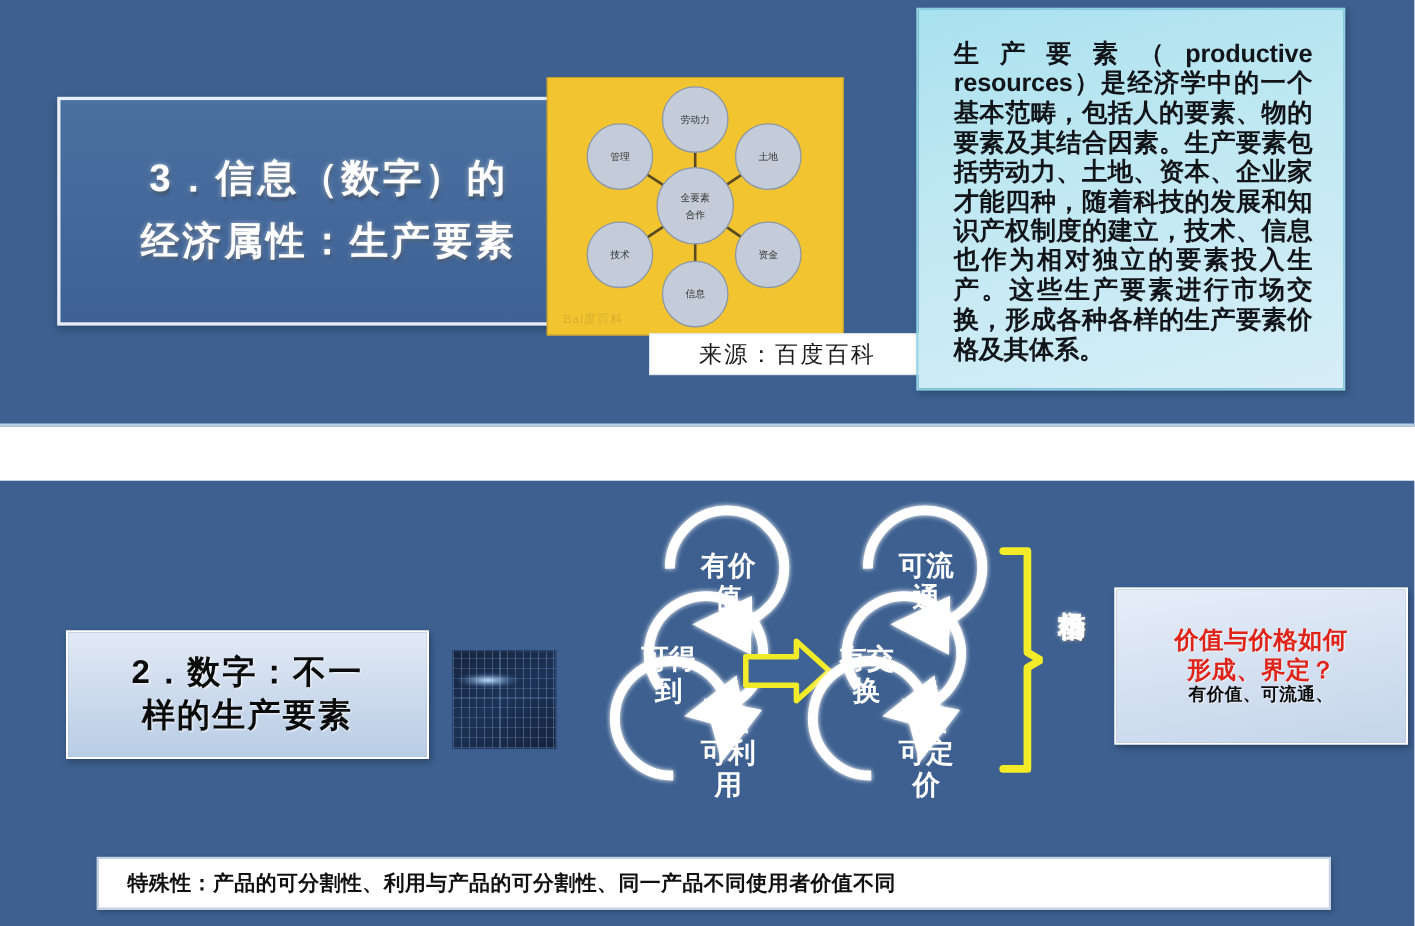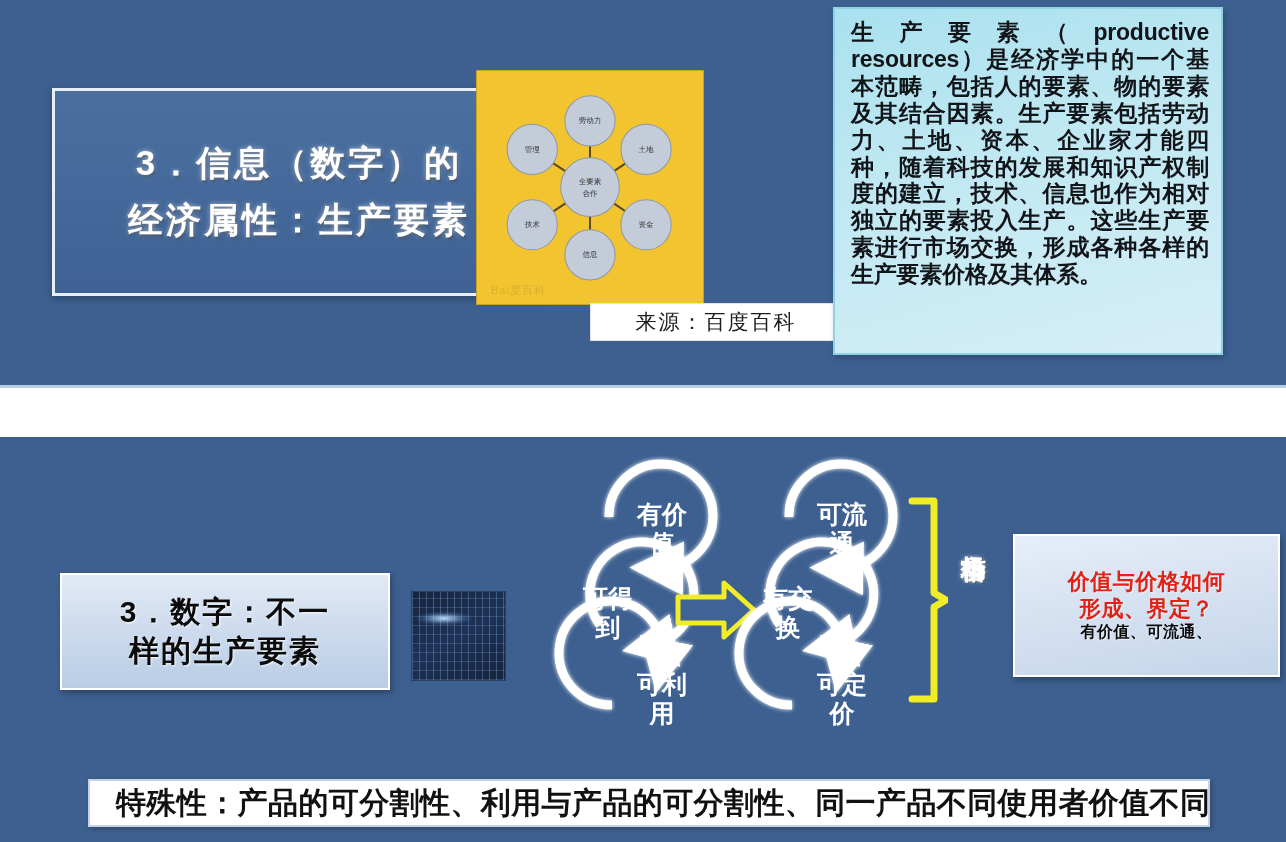--- a/index.html
+++ b/index.html
@@ -41,21 +41,21 @@
     font-weight: 700;
     letter-spacing: 3px;
     line-height: 1.62;
     text-shadow: 0 0 5px rgba(255,255,255,.55), 1px 2px 3px rgba(0,0,0,.45);
     white-space: nowrap;
   }
 
   
   .baidu-panel {
     position: absolute;
-    left: 476px; top: 70px; width: 228px; height: 235px;
+    left: 497px; top: 70px; width: 270px; height: 235px;
     background: #f2c430;
     border: 1px solid #c7a02c;
     box-sizing: border-box;
     overflow: hidden;
   }
   .baidu-panel svg { display:block; width: 100%; height: 100%; }
   .bd-wm {
     position: absolute; left: 14px; bottom: 6px;
     font-size: 11px; color: #d4ab2e; letter-spacing: 1px;
     font-weight: 400; opacity: .85;
@@ -75,21 +75,21 @@
   .cyan-box {
     position: absolute;
     left: 833px; top: 7px; width: 390px; height: 348px;
     background: linear-gradient(165deg, #a9e1ef 0%, #bfe8f2 40%, #d6eef7 100%);
     border: 2px solid #8fd2e4;
     box-sizing: border-box;
     padding: 10px 12px 6px 16px;
     box-shadow: 2px 3px 6px rgba(0,0,0,.22);
   }
   .cyan-box p {
-    margin: 0;
+    margin: 16px;
     color: #111418;
     font-size: 23px;
     font-weight: 700;
     line-height: 1.17;
     letter-spacing: -0.2px;
     text-align: justify;
     font-family: "Liberation Sans", "DejaVu Sans", sans-serif;
   }
 
   
@@ -195,21 +195,21 @@
     position: absolute;
     left: 88px; top: 779px; width: 1122px; height: 48px;
     background: #ffffff;
     border: 2px solid #c6d3e5;
     box-sizing: border-box;
     display: flex; align-items: center; padding-left: 26px;
     box-shadow: 2px 2px 5px rgba(0,0,0,.25);
   }
   .bottom-caption span {
     color: #111111;
-    font-size: 30px; font-weight: 700; letter-spacing: .4px;
+    font-size: 19px; font-weight: 700; letter-spacing: .4px;
     white-space: nowrap;
   }
 
   .ring-label {
     font-family: "Liberation Sans", "DejaVu Sans", sans-serif;
     font-size: 25px;
     font-weight: 700;
     fill: #ffffff;
   }
   .node-label {
@@ -266,21 +266,21 @@
   </div>
 
   <div id="slide1-underline"></div>
 </div>
 
 <div id="gap"></div>
 
 <div id="slide2"></div>
 
 <div class="title-box-2">
-  <div class="line">3．数字：不一</div>
+  <div class="line">2．数字：不一</div>
   <div class="line">样的生产要素</div>
 </div>
 
 <div class="matrix-img"></div>
 
 <div class="diagram-wrap">
   <svg width="400" height="310" viewBox="0 0 400 310" xmlns="http://www.w3.org/2000/svg">
     <defs>
       <filter id="glow" x="-40%" y="-40%" width="180%" height="180%">
         <feGaussianBlur stdDeviation="2.2" result="b"></feGaussianBlur>

